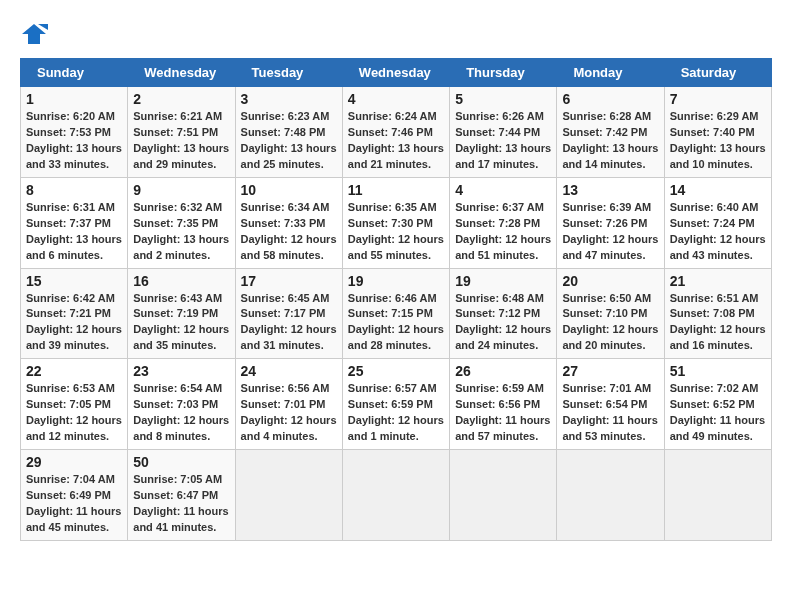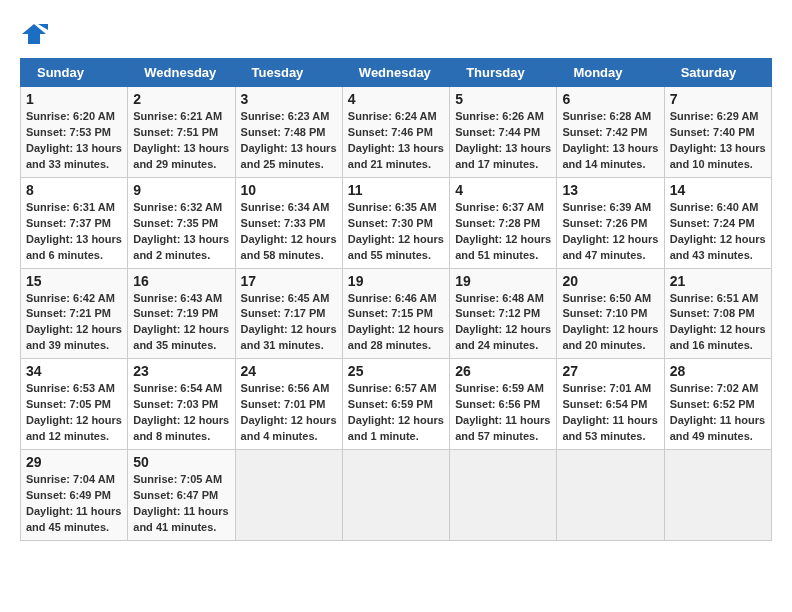--- a/index.html
+++ b/index.html
@@ -204,21 +204,21 @@
           <span class="day-number">20</span>
           <div class="day-detail">Sunrise: 6:50 AM<br>Sunset: 7:10 PM<br>Daylight: 12 hours and 20 minutes.</div>
         </td>
         <td>
           <span class="day-number">21</span>
           <div class="day-detail">Sunrise: 6:51 AM<br>Sunset: 7:08 PM<br>Daylight: 12 hours and 16 minutes.</div>
         </td>
       </tr>
       <tr>
         <td>
-          <span class="day-number">34</span>
+          <span class="day-number">22</span>
           <div class="day-detail">Sunrise: 6:53 AM<br>Sunset: 7:05 PM<br>Daylight: 12 hours and 12 minutes.</div>
         </td>
         <td>
           <span class="day-number">23</span>
           <div class="day-detail">Sunrise: 6:54 AM<br>Sunset: 7:03 PM<br>Daylight: 12 hours and 8 minutes.</div>
         </td>
         <td>
           <span class="day-number">24</span>
           <div class="day-detail">Sunrise: 6:56 AM<br>Sunset: 7:01 PM<br>Daylight: 12 hours and 4 minutes.</div>
         </td>
@@ -228,21 +228,21 @@
         </td>
         <td>
           <span class="day-number">26</span>
           <div class="day-detail">Sunrise: 6:59 AM<br>Sunset: 6:56 PM<br>Daylight: 11 hours and 57 minutes.</div>
         </td>
         <td>
           <span class="day-number">27</span>
           <div class="day-detail">Sunrise: 7:01 AM<br>Sunset: 6:54 PM<br>Daylight: 11 hours and 53 minutes.</div>
         </td>
         <td>
-          <span class="day-number">28</span>
+          <span class="day-number">51</span>
           <div class="day-detail">Sunrise: 7:02 AM<br>Sunset: 6:52 PM<br>Daylight: 11 hours and 49 minutes.</div>
         </td>
       </tr>
       <tr>
         <td>
           <span class="day-number">29</span>
           <div class="day-detail">Sunrise: 7:04 AM<br>Sunset: 6:49 PM<br>Daylight: 11 hours and 45 minutes.</div>
         </td>
         <td>
           <span class="day-number">50</span>

